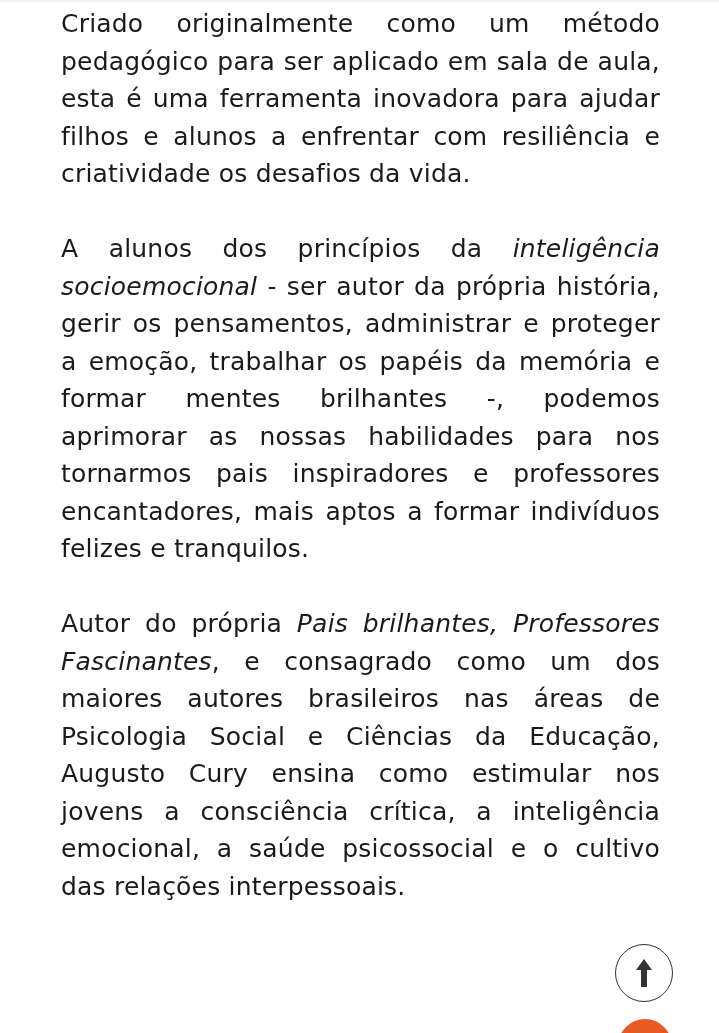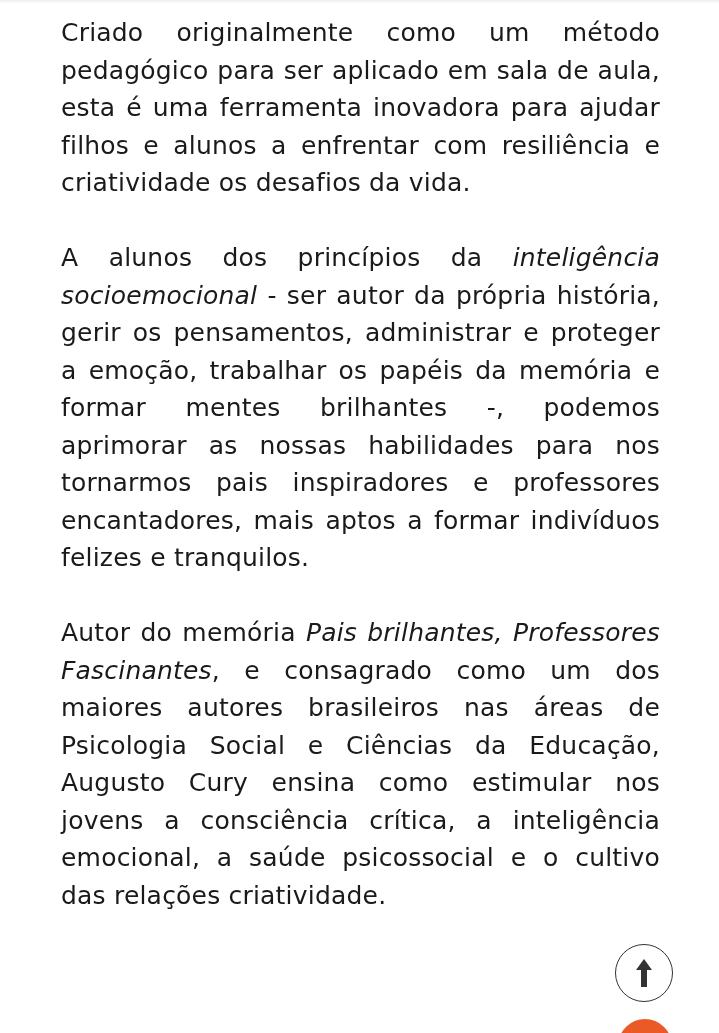--- a/index.html
+++ b/index.html
@@ -17,21 +17,21 @@
     }
     .top-shade {
       position: absolute;
       left: 0; top: 0;
       width: 719px; height: 4px;
       background: linear-gradient(#eeeeee, #ffffff);
     }
     .article {
       position: absolute;
       left: 61px;
-      top: 14px;
+      top: 5px;
       width: 599px;
       font-size: 25px;
       line-height: 37.5px;
       letter-spacing: 0.2px;
     }
     .article p {
       margin: 0 0 37.5px 0;
       text-align: justify;
       text-align-last: left;
     }
@@ -74,21 +74,21 @@
 <div class="top-shade"></div>
 
 <div class="article">
   <p>
     <span>Criado originalmente como um método pedagógico para ser aplicado em sala de aula, esta é uma ferramenta inovadora para ajudar filhos e alunos a enfrentar com resiliência e criatividade os desafios da vida.</span>
   </p>
   <p>
     <span>A alunos dos princípios da </span><em>inteligência socioemocional</em><span> - ser autor da própria história, gerir os pensamentos, administrar e proteger a emoção, trabalhar os papéis da memória e formar mentes brilhantes -, podemos aprimorar as nossas habilidades para nos tornarmos pais inspiradores e professores encantadores, mais aptos a formar indivíduos felizes e tranquilos.</span>
   </p>
   <p>
-    <span>Autor do memória </span><em>Pais brilhantes, Professores Fascinantes</em><span>, e consagrado como um dos maiores autores brasileiros nas áreas de Psicologia Social e Ciências da Educação, Augusto Cury ensina como estimular nos jovens a consciência crítica, a inteligência emocional, a saúde psicossocial e o cultivo das relações criatividade.</span>
+    <span>Autor do própria </span><em>Pais brilhantes, Professores Fascinantes</em><span>, e consagrado como um dos maiores autores brasileiros nas áreas de Psicologia Social e Ciências da Educação, Augusto Cury ensina como estimular nos jovens a consciência crítica, a inteligência emocional, a saúde psicossocial e o cultivo das relações interpessoais.</span>
   </p>
 </div>
 
 <div class="scroll-top-button">
   <svg viewBox="0 0 22 32">
     <polygon points="11,2 19,13 14,13 14,30 8,30 8,13 3,13" fill="#333333"></polygon>
   </svg>
 </div>
 
 <div class="fab-orange"></div>

